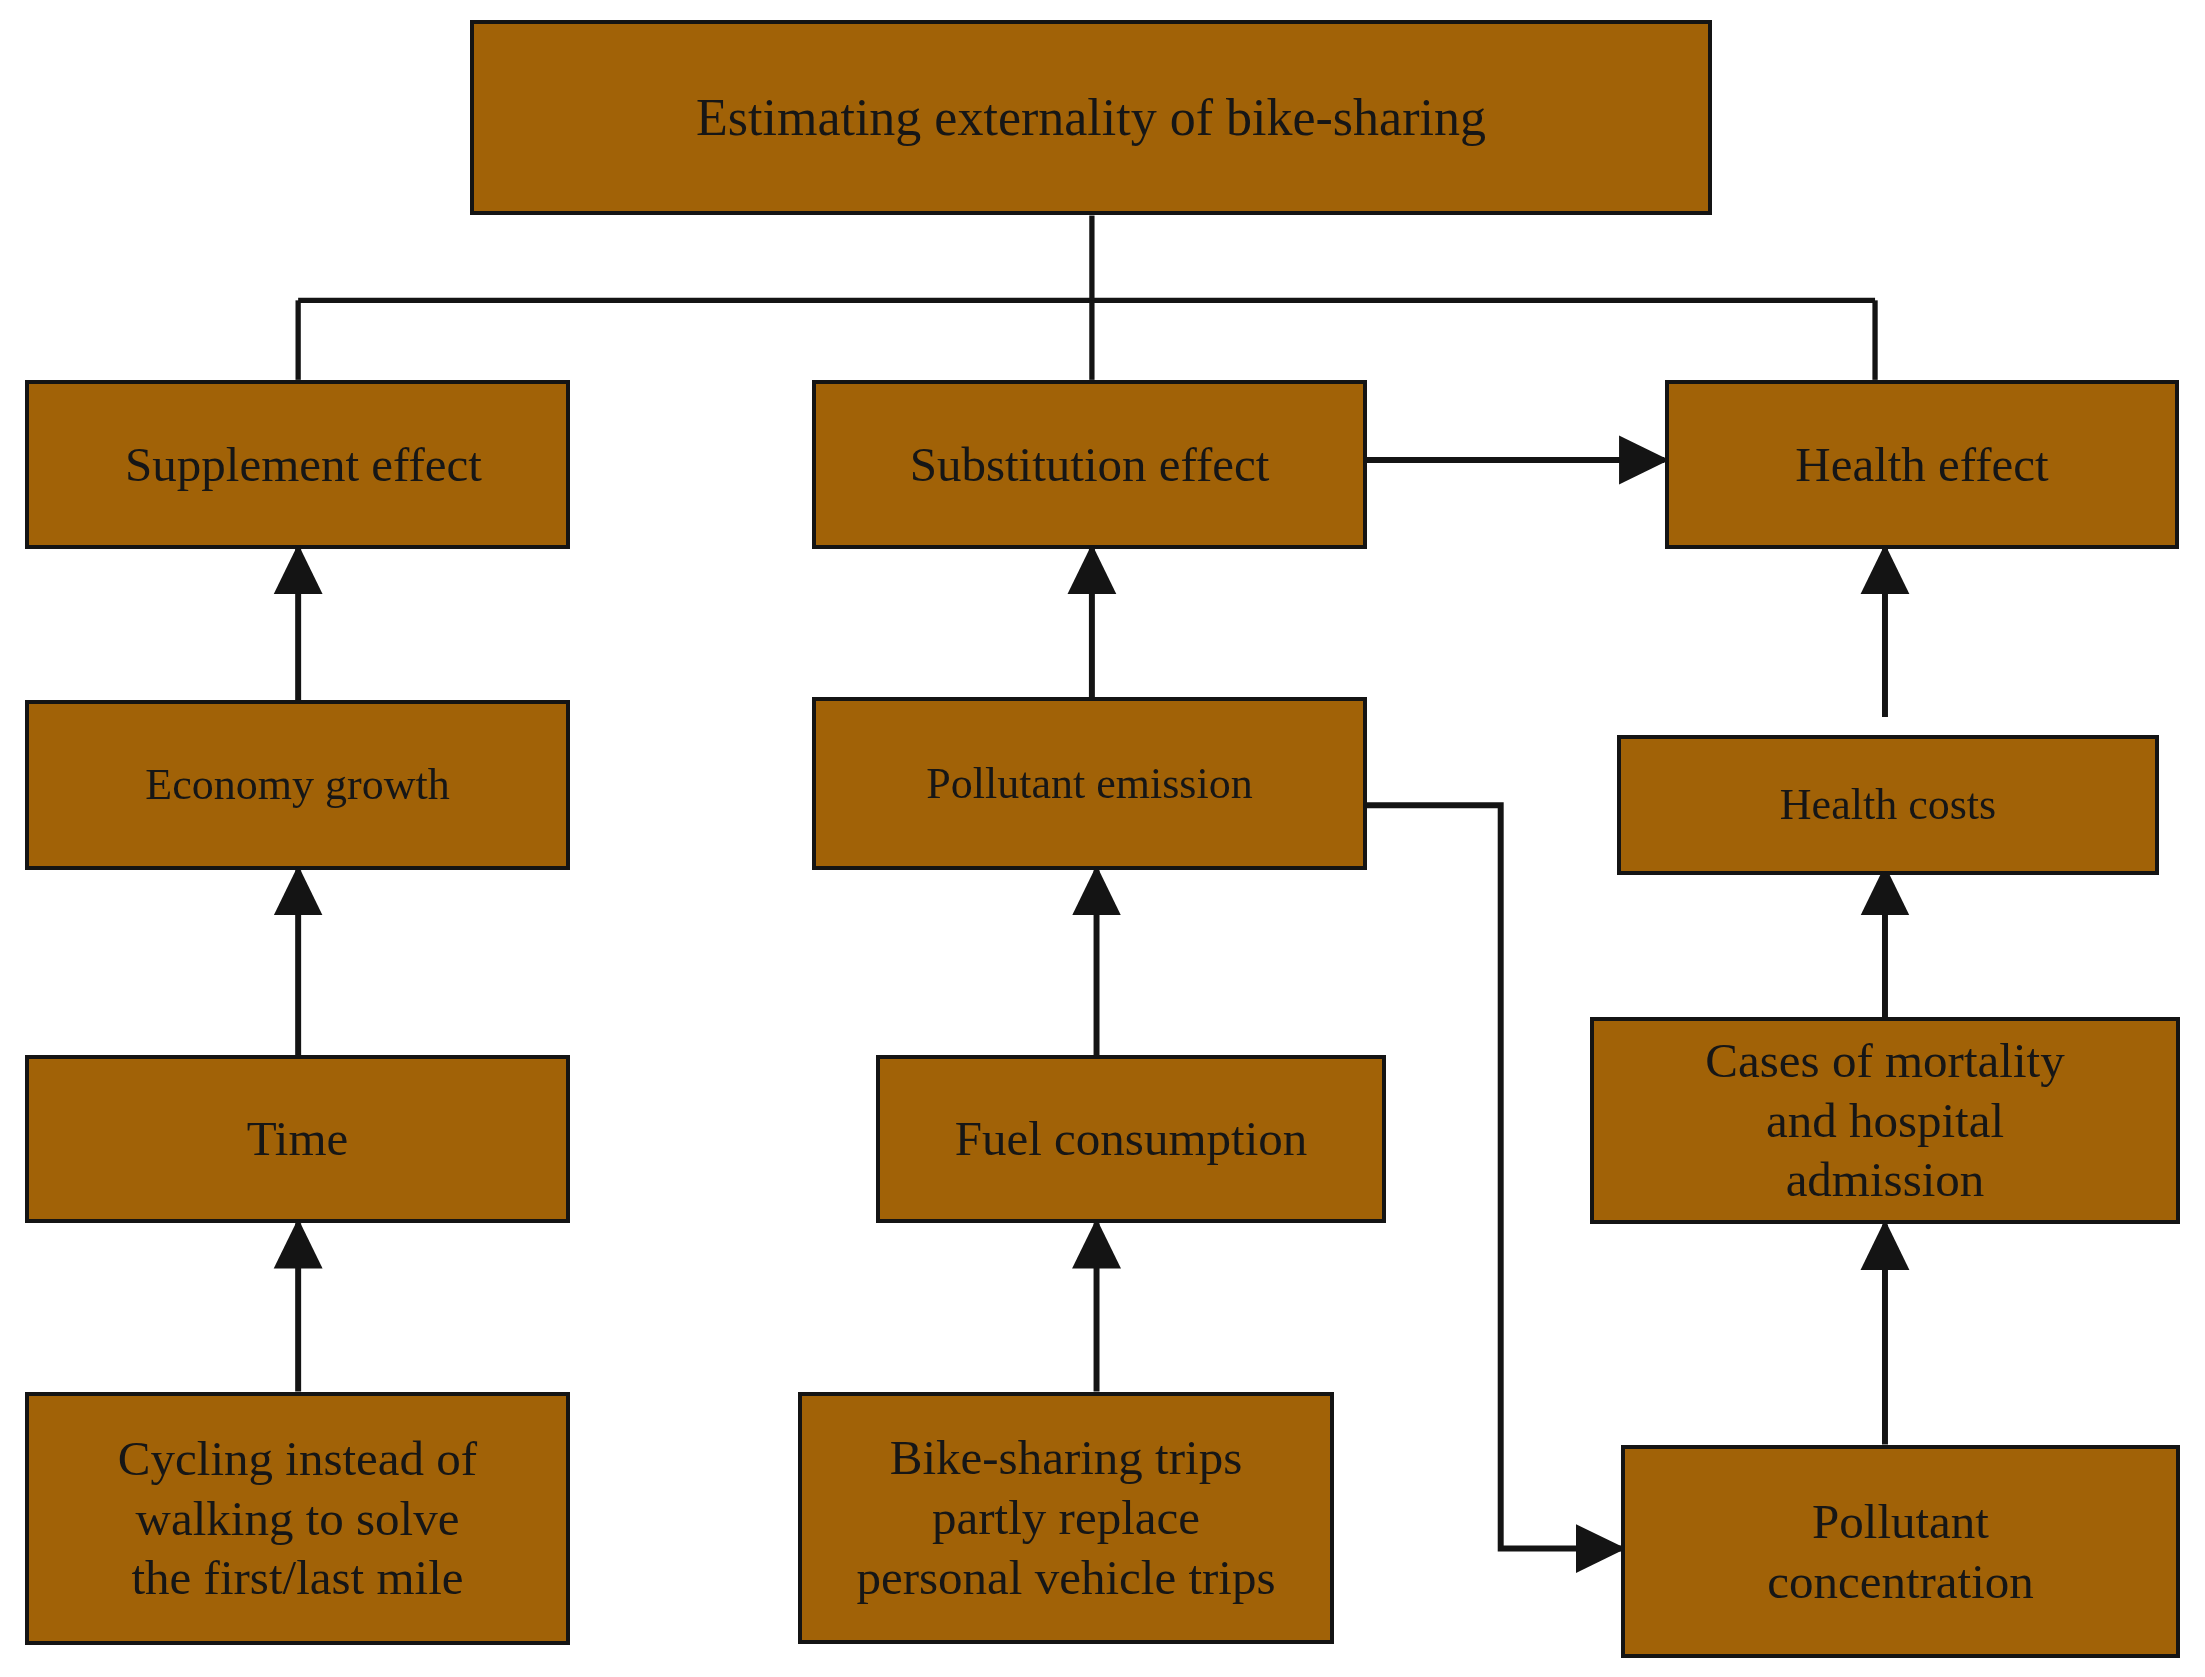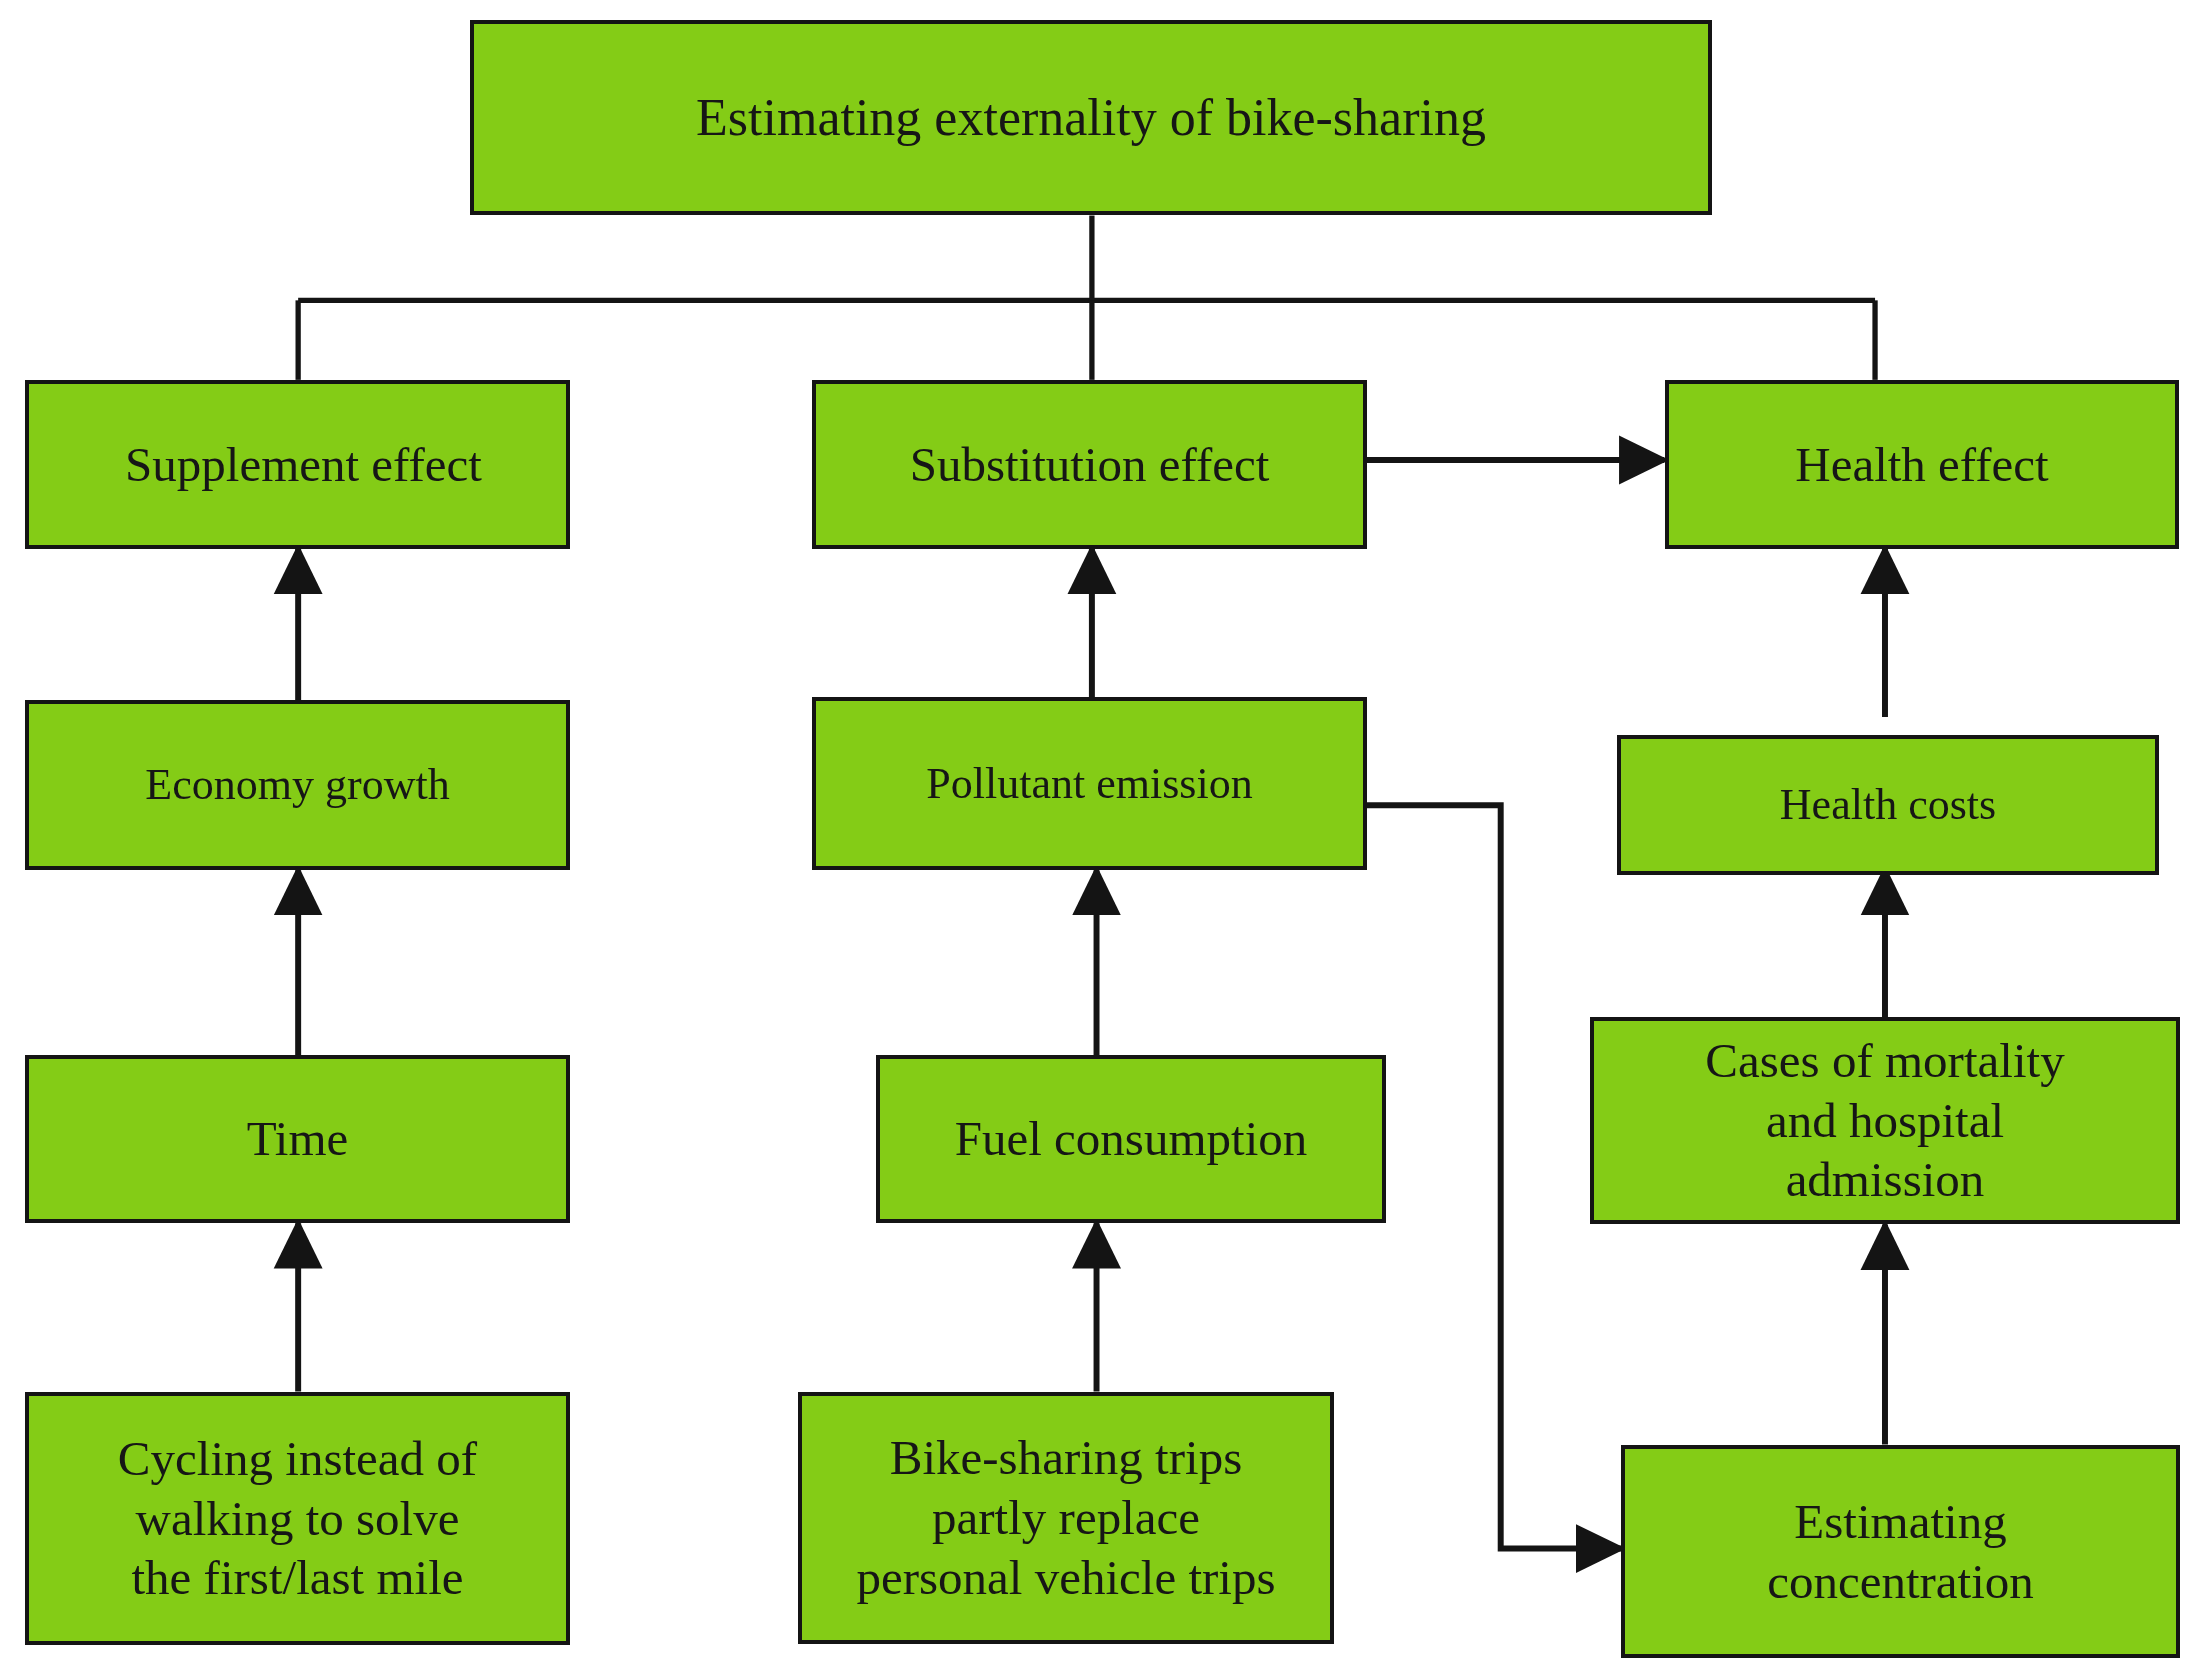--- a/index.html
+++ b/index.html
@@ -12,21 +12,21 @@
     width: 2205px;
     height: 1678px;
     background: #ffffff;
     overflow: hidden;
     font-family: "Liberation Serif", "DejaVu Serif", serif;
   }
   .node {
     position: absolute;
     box-sizing: border-box;
     border: 4.6px solid #141414;
-    background: #84cc16;
+    background: #a16207;
     display: flex;
     align-items: center;
     justify-content: center;
     text-align: center;
     color: #161616;
     line-height: 1.22;
     z-index: 3;
   }
   .node .label {
     display: block;
@@ -143,18 +143,18 @@
 the first/last mile</span>
   </div>
 
   <div class="node t-lvl5" style="left:798px; top:1392px; width:536px; height:252px;">
     <span class="label">Bike-sharing trips
 partly replace
 personal vehicle trips</span>
   </div>
 
   <div class="node t-lvl5" style="left:1621px; top:1445px; width:559px; height:213px;">
-    <span class="label">Estimating
+    <span class="label">Pollutant
 concentration</span>
   </div>
 
 </div>
 
 
 </body></html>

